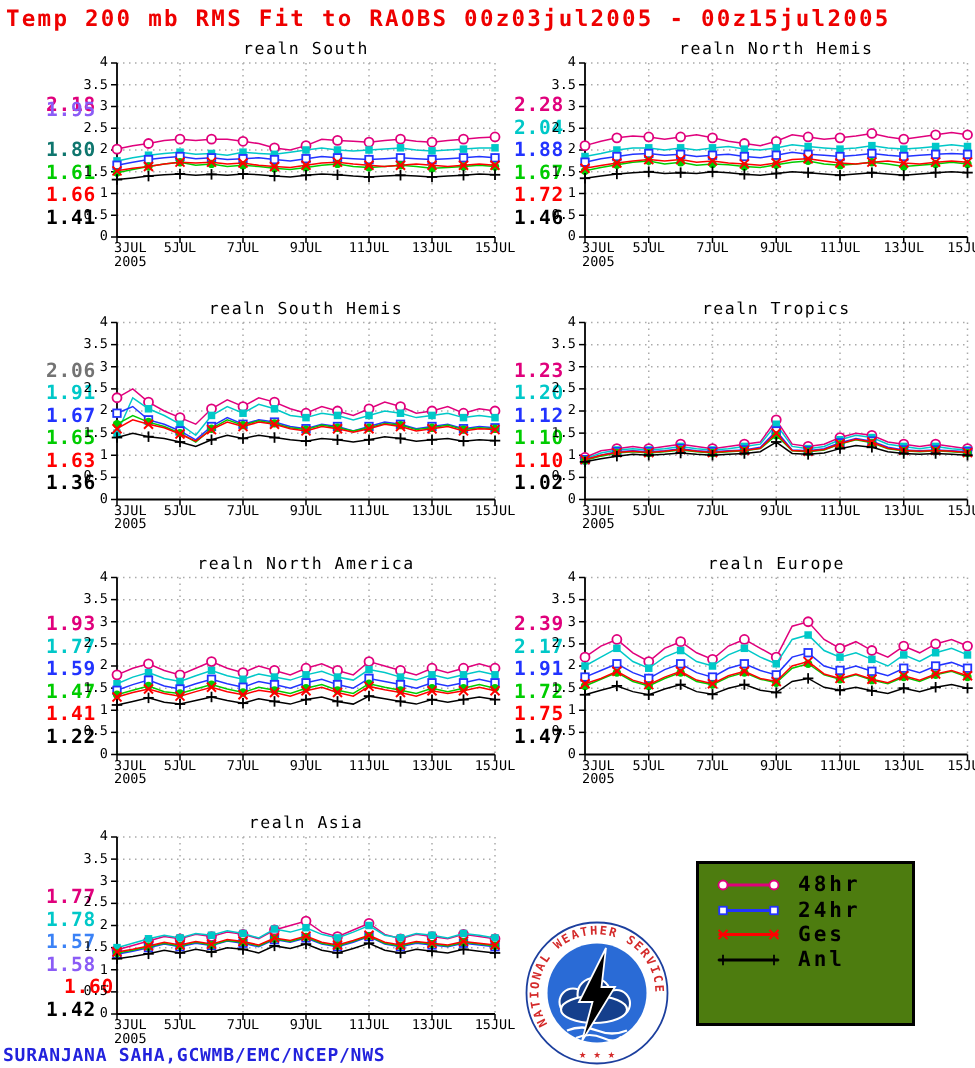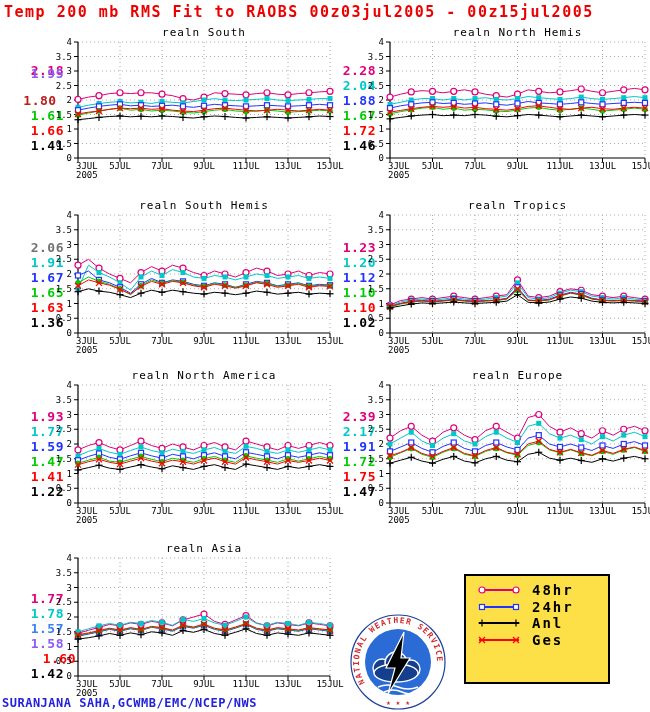--- a/index.html
+++ b/index.html
@@ -7,39 +7,39 @@
             font-family:"DejaVu Sans Mono", monospace; overflow:hidden; }
   .abs { position:absolute; }
   #title { left:4px; top:3px; color:#ee0000; font-weight:bold; font-size:15px;
            letter-spacing:1.5px; white-space:nowrap; }
   .panel-title { font-size:11px; letter-spacing:1px; color:#000; text-align:center; white-space:nowrap; }
   .ytick { font-size:9px; color:#000; text-align:right; line-height:10px; }
   .xtick { font-size:9px; color:#000; line-height:10px; white-space:nowrap; }
   .legval { font-size:13px; font-weight:bold; text-align:right; width:48px;
             letter-spacing:0.5px; line-height:14px; }
   #legend-box { left:464px; top:574px; width:146px; height:110px; border:2px solid #000;
-                background:#fde047; padding:6px 0 0 10px; box-sizing:border-box; }
+                background:#4d7c0f; padding:6px 0 0 10px; box-sizing:border-box; }
   .leg-row { display:flex; align-items:center; height:16.5px; }
   .leg-label { font-size:14px; font-weight:bold; letter-spacing:2px; margin-left:10px; color:#000; }
   #credit { left:2px; top:696px; color:#2222dd; font-weight:bold; font-size:12px;
             letter-spacing:0.5px; white-space:nowrap; }
   svg { overflow:visible; }
 </style>
 </head>
 <body>
 
 <div id="canvas">
   <div id="title" class="abs">Temp 200 mb RMS Fit to RAOBS 00z03jul2005 - 00z15jul2005</div>
 
   <div id="panels-root" class="abs" style="left:0;top:0;">
       <div class="abs" style="left: 0px; top: 0px;">
         <div class="panel-title abs" style="left: 78px; top: 26px; width: 252px;">realn South</div>
         <div class="legval abs" style="left: 16px; top: 64px; color: rgb(224, 0, 124);">2.18</div>
         <div class="legval abs" style="left: 16px; top: 67px; color: #8b5cf6;">1.95</div>
-        <div class="legval abs" style="left: 16px; top: 94px; color: #b91c1c; text-align: center;">1.80</div>
+        <div class="legval abs" style="left: 16px; top: 94px; color: #0f766e;">1.80</div>
         <div class="legval abs" style="left: 16px; top: 109px; color: rgb(0, 204, 0);">1.61</div>
         <div class="legval abs" style="left: 16px; top: 124px; color: rgb(255, 0, 0);">1.66</div>
         <div class="legval abs" style="left: 16px; top: 139px; color: rgb(0, 0, 0);">1.41</div>
         <div class="ytick abs" style="left: 44px; top: 37px; width: 28px;">4</div>
         <div class="ytick abs" style="left: 44px; top: 51.5px; width: 28px;">3.5</div>
         <div class="ytick abs" style="left: 44px; top: 66px; width: 28px;">3</div>
         <div class="ytick abs" style="left: 44px; top: 80.5px; width: 28px;">2.5</div>
         <div class="ytick abs" style="left: 44px; top: 95px; width: 28px;">2</div>
         <div class="ytick abs" style="left: 44px; top: 109.5px; width: 28px;">1.5</div>
         <div class="ytick abs" style="left: 44px; top: 124px; width: 28px;">1</div>
@@ -1316,37 +1316,37 @@
       <div class="leg-row">
         <svg width="46" height="14">
           <line x1="3" y1="7" x2="43" y2="7" stroke="#2233ff" stroke-width="2"></line>
           <rect x="3.5" y="4.5" width="5" height="5" fill="#fff" stroke="#2233ff" stroke-width="1.2"></rect>
           <rect x="37.5" y="4.5" width="5" height="5" fill="#fff" stroke="#2233ff" stroke-width="1.2"></rect>
         </svg>
         <span class="leg-label">24hr</span>
       </div>
       <div class="leg-row">
         <svg width="46" height="14">
+          <line x1="3" y1="7" x2="43" y2="7" stroke="#ff0000" stroke-width="2"></line>
+          <line x1="3" y1="4" x2="9" y2="10" stroke="#ff0000" stroke-width="1.3"></line>
+          <line x1="3" y1="10" x2="9" y2="4" stroke="#ff0000" stroke-width="1.3"></line>
+          <line x1="37" y1="4" x2="43" y2="10" stroke="#ff0000" stroke-width="1.3"></line>
+          <line x1="37" y1="10" x2="43" y2="4" stroke="#ff0000" stroke-width="1.3"></line>
+        </svg>
+        <span class="leg-label">Ges</span>
+      </div>
+      <div class="leg-row">
+        <svg width="46" height="14">
           <line x1="3" y1="7" x2="43" y2="7" stroke="#000000" stroke-width="2"></line>
           <line x1="2.5" y1="7" x2="9.5" y2="7" stroke="#000000" stroke-width="1.2"></line>
           <line x1="6" y1="3.5" x2="6" y2="10.5" stroke="#000000" stroke-width="1.2"></line>
           <line x1="36.5" y1="7" x2="43.5" y2="7" stroke="#000000" stroke-width="1.2"></line>
           <line x1="40" y1="3.5" x2="40" y2="10.5" stroke="#000000" stroke-width="1.2"></line>
         </svg>
         <span class="leg-label">Anl</span>
-      </div>
-      <div class="leg-row">
-        <svg width="46" height="14">
-          <line x1="3" y1="7" x2="43" y2="7" stroke="#ff0000" stroke-width="2"></line>
-          <line x1="3" y1="4" x2="9" y2="10" stroke="#ff0000" stroke-width="1.3"></line>
-          <line x1="3" y1="10" x2="9" y2="4" stroke="#ff0000" stroke-width="1.3"></line>
-          <line x1="37" y1="4" x2="43" y2="10" stroke="#ff0000" stroke-width="1.3"></line>
-          <line x1="37" y1="10" x2="43" y2="4" stroke="#ff0000" stroke-width="1.3"></line>
-        </svg>
-        <span class="leg-label">Ges</span>
       </div>
     </div>
 
   <svg id="nws-logo" class="abs" style="left:350px;top:614px;" width="96" height="96" viewBox="-48 -48 96 96">
     <circle cx="0" cy="0" r="47" fill="#ffffff" stroke="#1c3f9e" stroke-width="1.2"></circle>
     <circle cx="0" cy="0" r="33" fill="#2a6bd6"></circle>
     <g>
       <circle cx="-16" cy="6" r="9" fill="#153f8c" stroke="#ffffff" stroke-width="1.4"></circle>
       <circle cx="-2" cy="1" r="11" fill="#153f8c" stroke="#ffffff" stroke-width="1.4"></circle>
       <circle cx="13" cy="7" r="9" fill="#153f8c" stroke="#ffffff" stroke-width="1.4"></circle>

